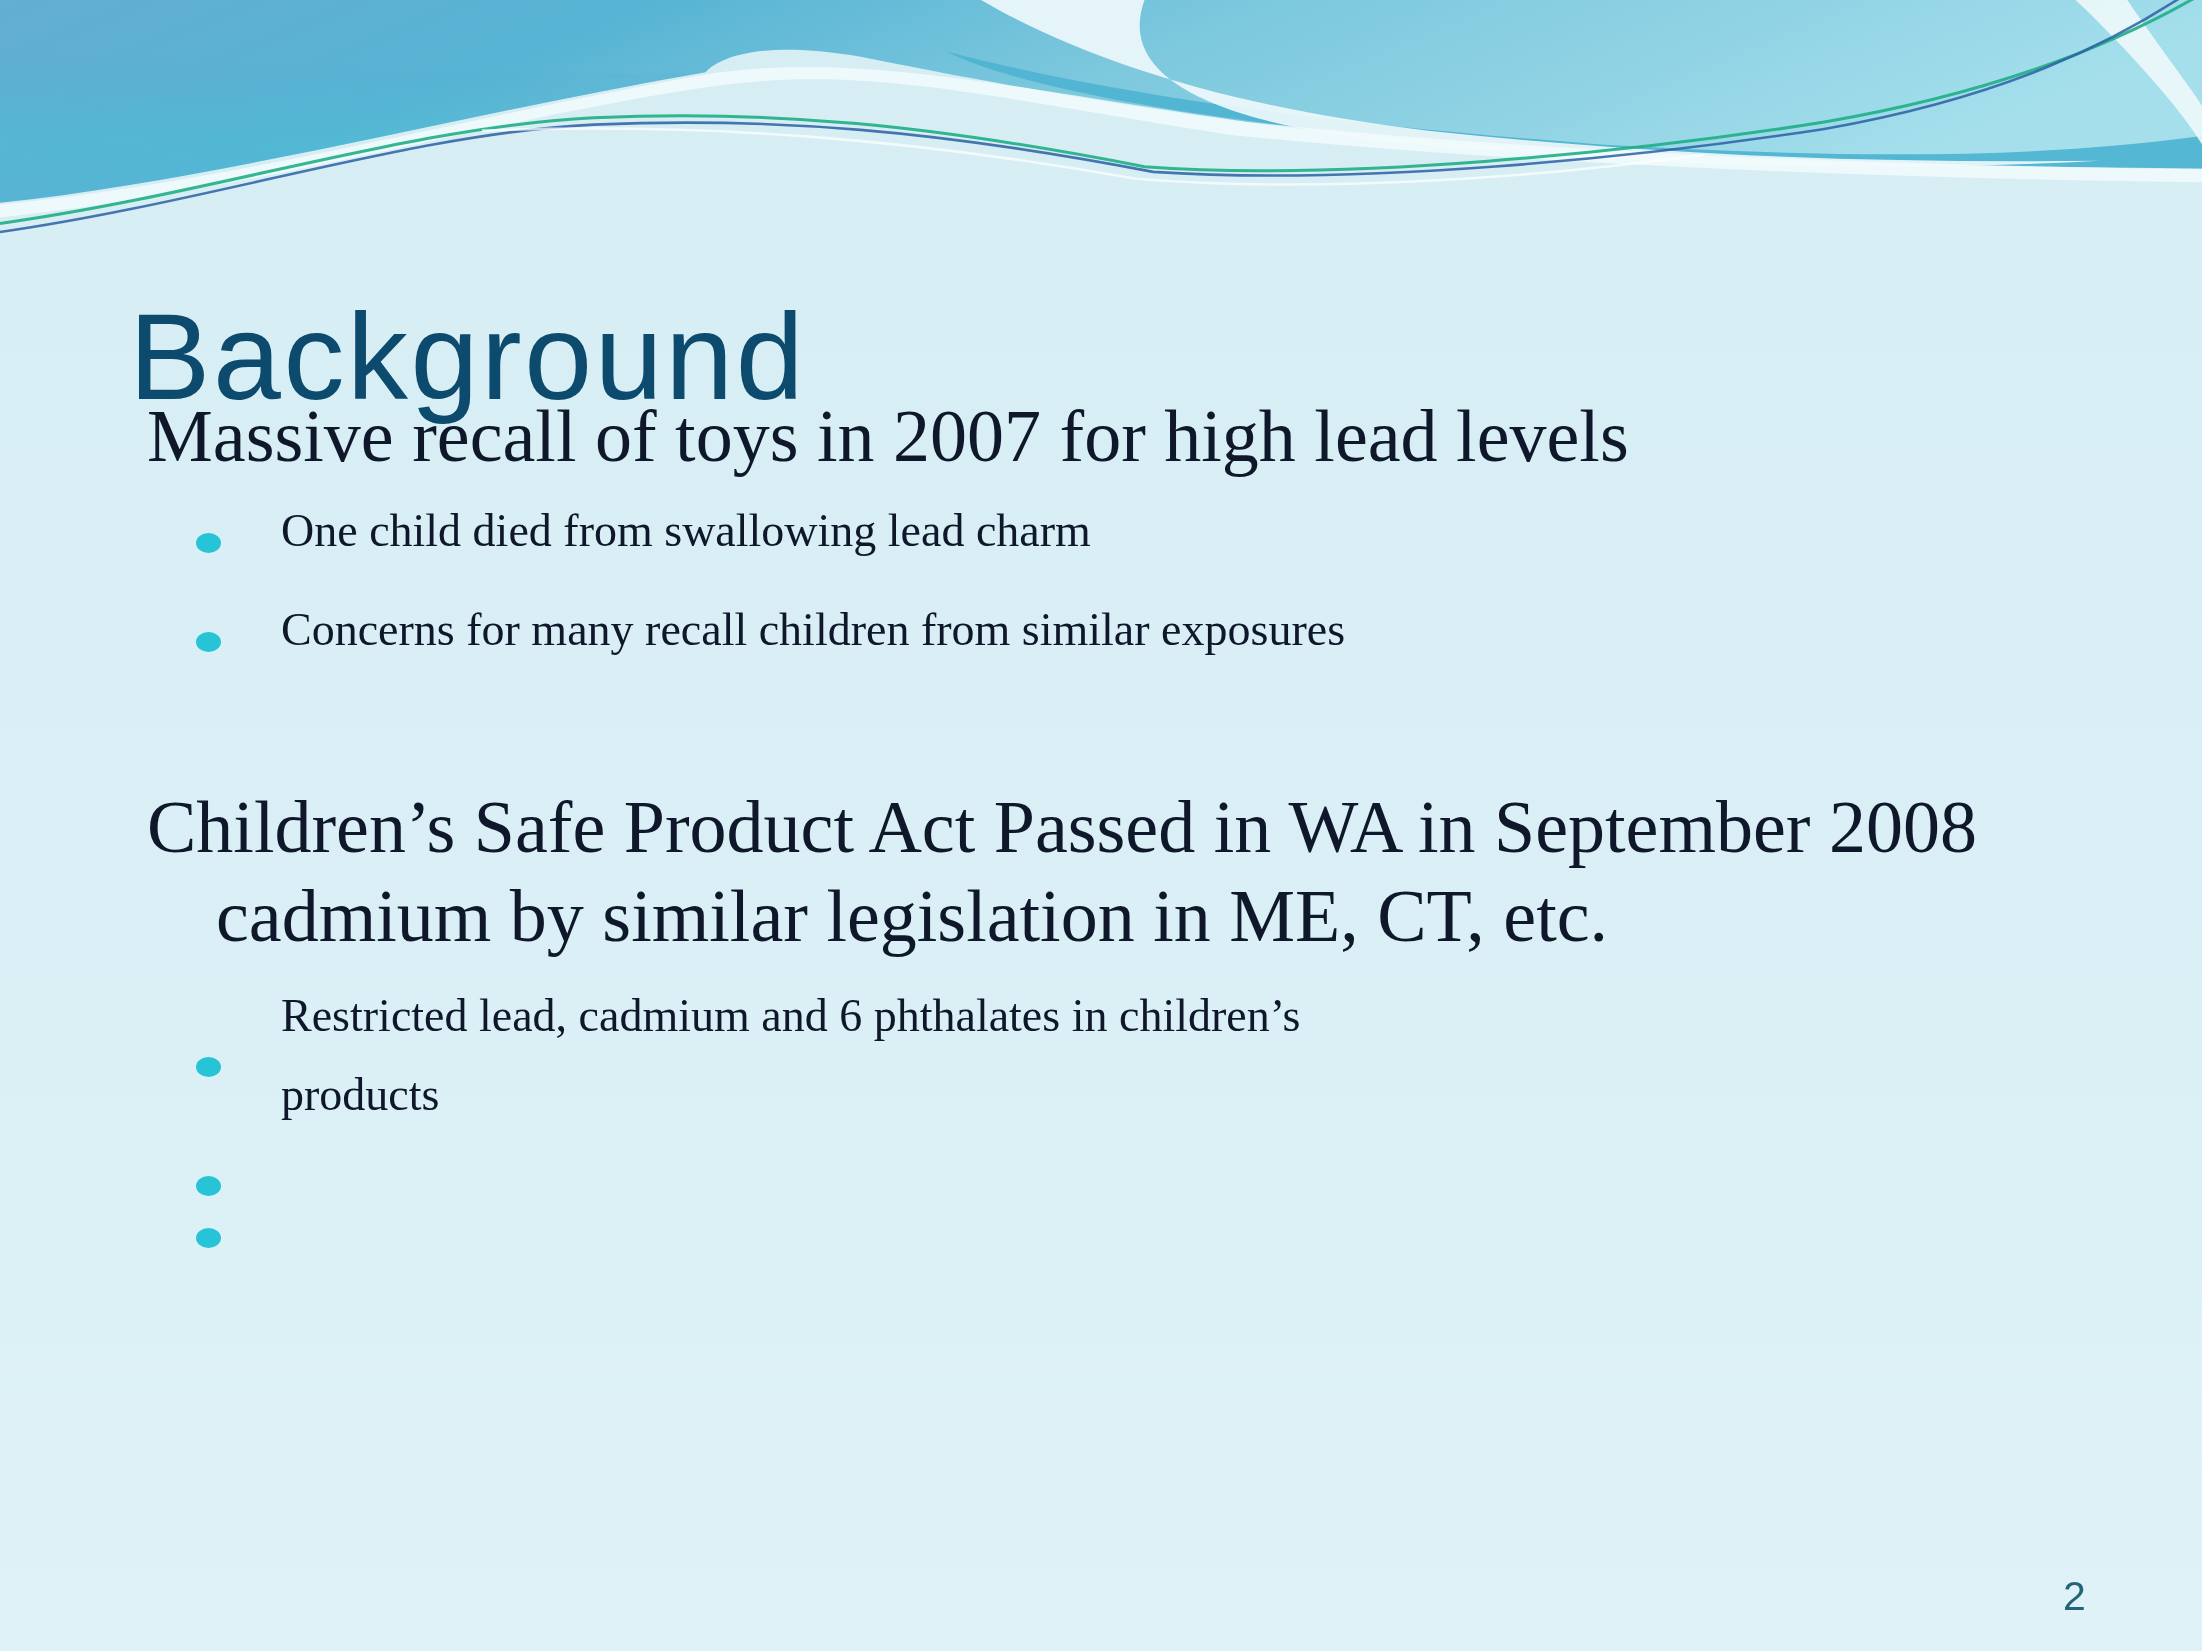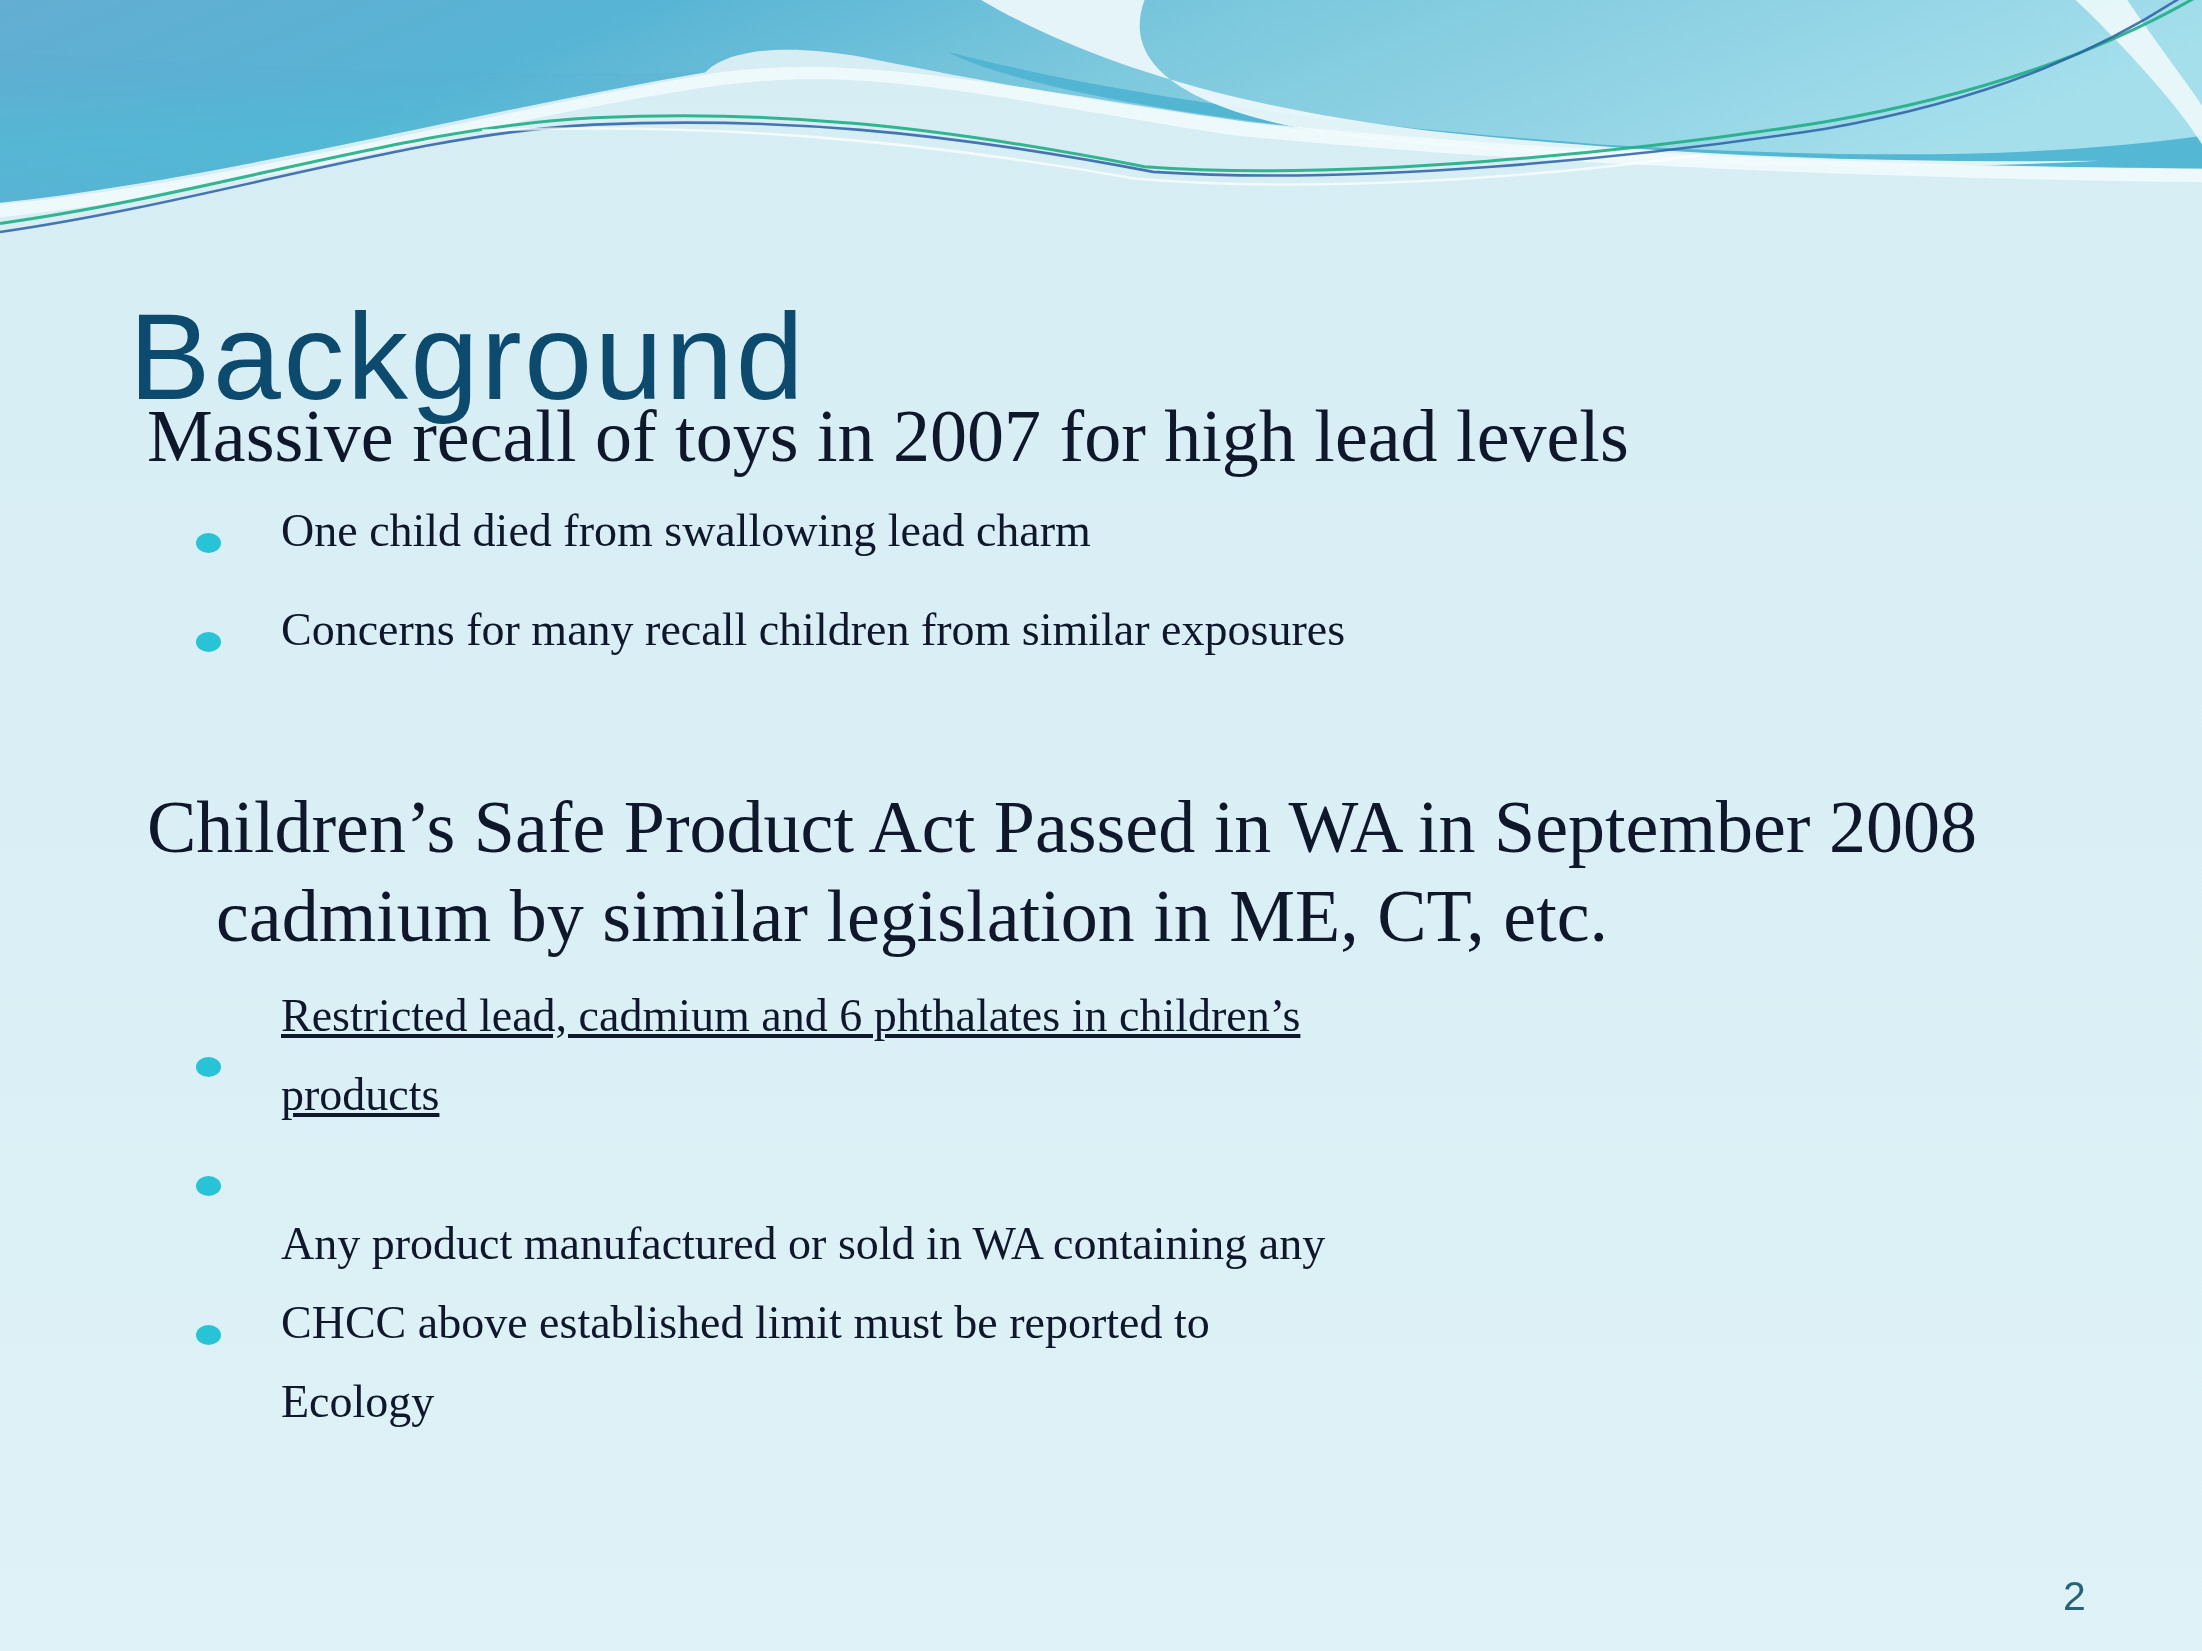--- a/index.html
+++ b/index.html
@@ -45,21 +45,21 @@
     flex:none;
     width:25px; height:20px; border-radius:50%;
     background:#26c4d6;
     margin:24px 40px 0 49px;
   }
   .bullet .btxt .bline { white-space:nowrap; }
 
   .m-b1 { margin-top:10.3px; }
   .m-b2 { margin-top:20px; }
   .m-p2 { margin-top:114px; }
-  .m-b3 { margin-top:14.6px;text-decoration:underline; }
+  .m-b3 { margin-top:14.6px; }
   .m-b4 { margin-top:18px; }
   .m-b5 { margin-top:8.6px; }
 
   
   .page-number {
     position:absolute; left:2063px; top:1573px;
     font-family:"Liberation Sans","DejaVu Sans",sans-serif;
     font-size:41px; color:#266378;
   }
 </style>
@@ -163,23 +163,18 @@
       <div class="bline">products</div>
     </div>
   </div>
 
   <div class="bullet m-b4">
     <span class="dot"></span>
   </div>
 
   <div class="bullet m-b5">
     <span class="dot"></span>
-    <div class="btxt">
-      <div class="bline">Any product manufactured or sold in WA containing any</div>
-      <div class="bline">CHCC above established limit must be reported to</div>
-      <div class="bline">Ecology</div>
-    </div>
   </div>
 
 </div>
 
 <div class="page-number">2</div>
 
 
 </body></html>

